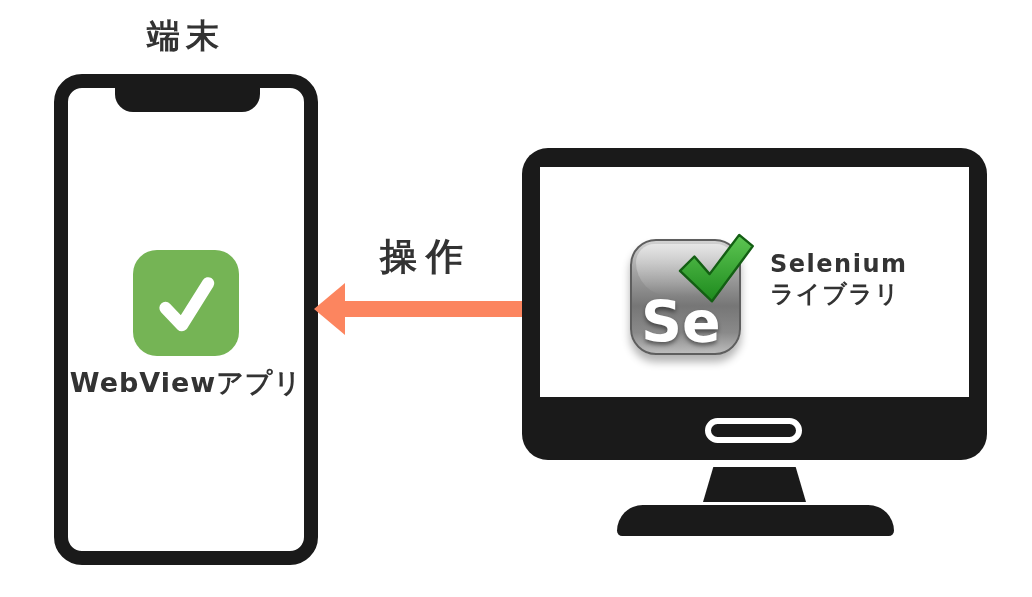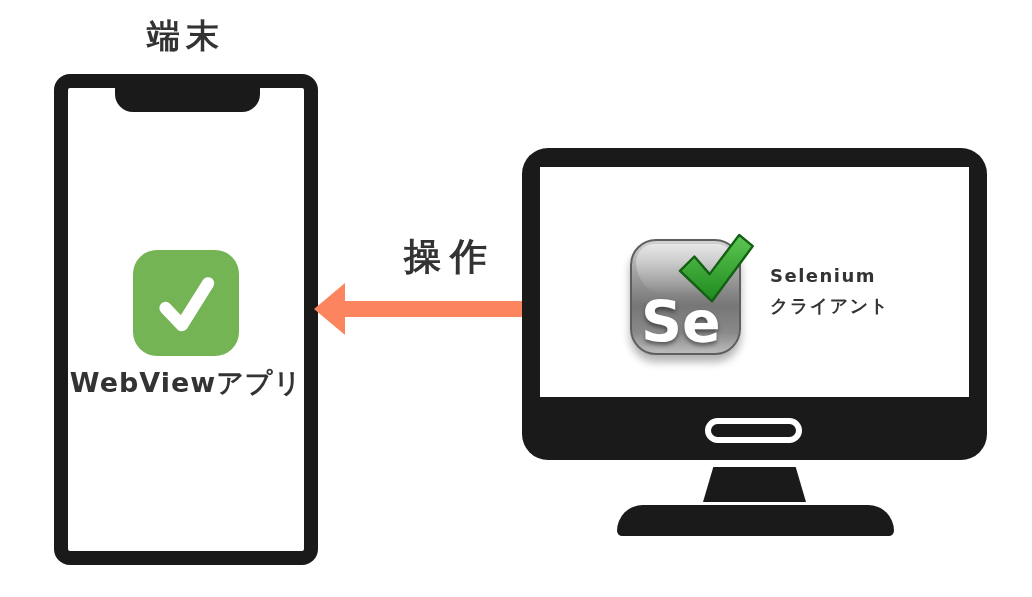--- a/index.html
+++ b/index.html
@@ -15,29 +15,29 @@
   }
 
   .label {
     position: absolute;
     font-weight: bold;
     color: var(--label_text, #303030);
     text-align: center;
   }
   .device-label { left: 54px; top: 14px; width: 264px; font-size: 33px; letter-spacing: 6px; text-align: center; }
   .pc-label     { left: 650px; top: 94px; width: 200px; font-size: 35px; letter-spacing: 5px; }
-  .action-label { left: 340px; top: 232px; width: 156px; font-size: 37px; letter-spacing: 9px; text-align: right; }
+  .action-label { left: 348px; top: 232px; width: 156px; font-size: 37px; letter-spacing: 9px; }
 
   
   .phone {
     position: absolute;
     left: 54px; top: 74px;
     width: 264px; height: 491px;
     border: 14px solid var(--ink, #1a1a1a);
-    border-radius: 16px;
+    border-radius: 28px;
     background: #ffffff;
   }
   .notch {
     position: absolute;
     left: 47px; top: -4px;
     width: 145px; height: 28px;
     background: var(--ink, #1a1a1a);
     border-radius: 0 0 18px 18px;
   }
   .app-icon {
@@ -139,22 +139,22 @@
     text-shadow: 0 3px 4px rgba(0,0,0,0.45);
     line-height: 1;
   }
   .se-check {
     position: absolute;
     right: -17px; top: -9px;
     width: 80px; height: 73px;
   }
   .se-lines {
     position: absolute;
-    left: 230px; top: 94px;
-    font-size: 18px;
+    left: 230px; top: 82px;
+    font-size: 24px;
     font-weight: bold;
     color: var(--label_text, #303030);
     line-height: 30px;
     letter-spacing: 1.5px;
     white-space: nowrap;
   }
 </style>
 </head>
 <body>
 
@@ -188,21 +188,21 @@
               <stop offset="0" stop-color="#5ec653"></stop>
               <stop offset="1" stop-color="#1d8a1d"></stop>
             </linearGradient>
           </defs>
           <path d="M5 48 L23 30 L42 52 L79 3 L96 17 L45 86 Z" fill="url(#segrad)" stroke="#135f13" stroke-width="3" stroke-linejoin="round"></path>
         </svg>
       </div>
 
       <div class="se-lines">
         <div>Selenium</div>
-        <div>クライアント</div>
+        <div>ライブラリ</div>
       </div>
 
     </div>
     <div class="pill"></div>
   </div>
 
   <div class="neck"></div>
   <div class="base"></div>
 
 </div>

